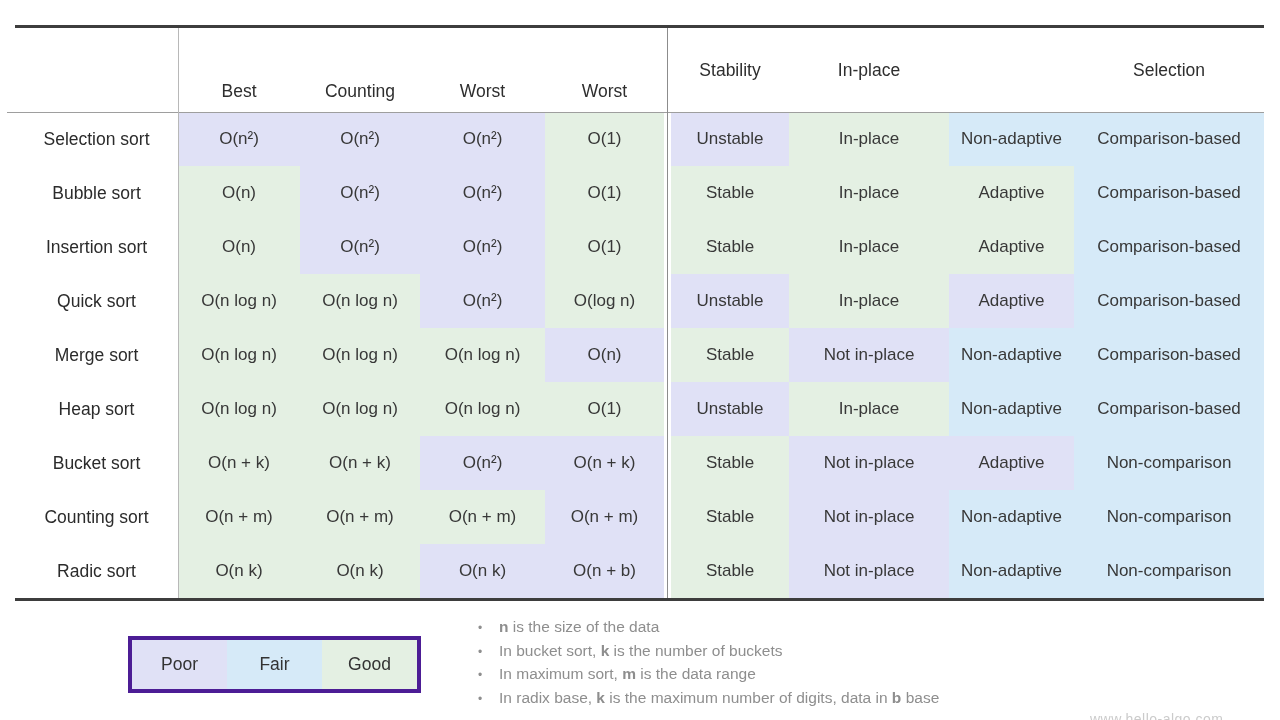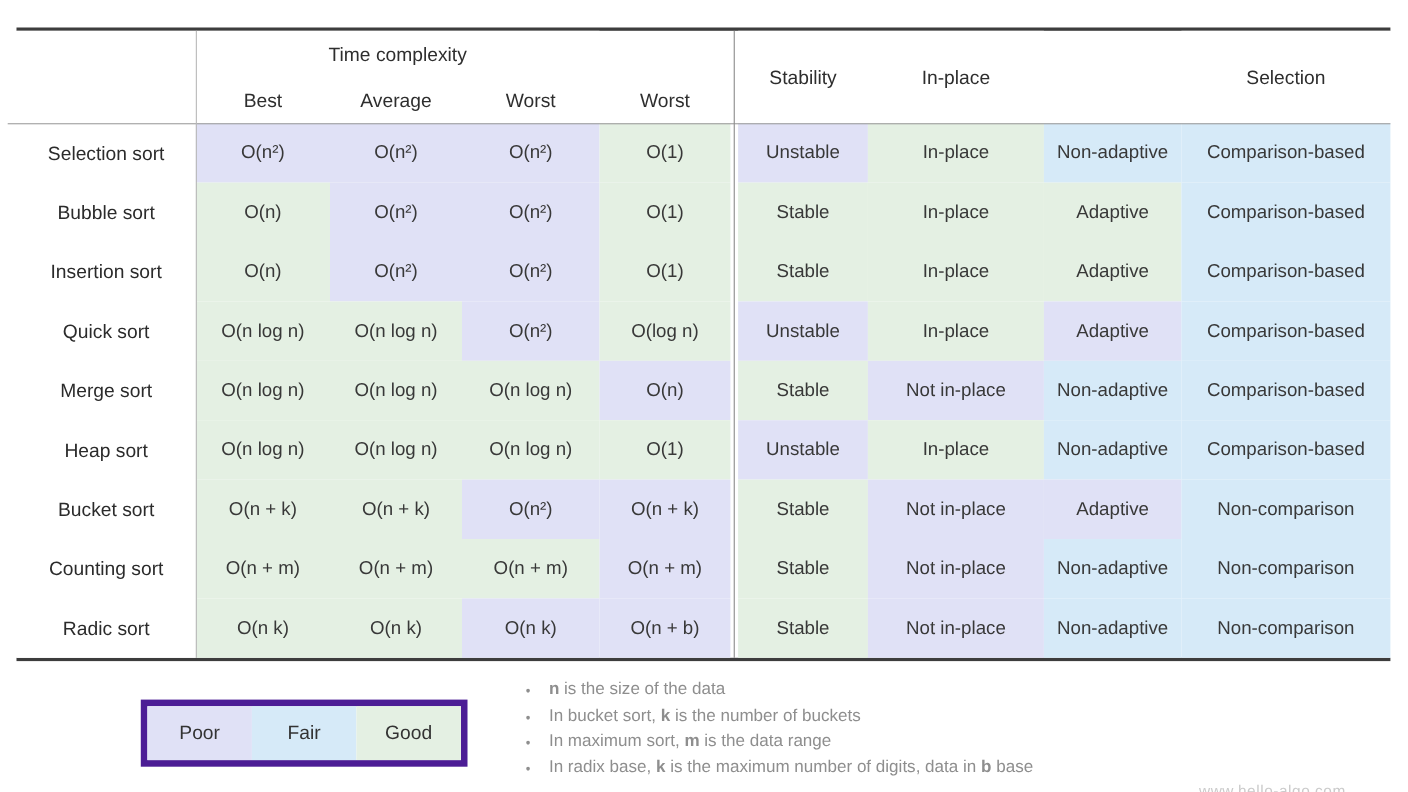--- a/index.html
+++ b/index.html
@@ -26,21 +26,21 @@
   .trow{display:contents;}
 
   
   .header-underline{position:absolute;left:-8px;right:0;top:84px;height:1px;background:#9e9e9e;pointer-events:none;}
   .vrule-label{position:absolute;left:163px;top:0;bottom:0;width:1px;background:#b8b8b8;pointer-events:none;}
   .vrule-mid{position:absolute;left:652px;top:0;bottom:0;width:1px;background:#8c8c8c;pointer-events:none;}
 
   
   .legend{
     position:absolute;left:128px;top:636px;width:285px;height:49px;
-    border:6px solid #4c1d95;display:flex;
+    border:4px solid #4c1d95;display:flex;
   }
   .legend-item{flex:1;display:flex;align-items:center;justify-content:center;font-size:17.5px;color:#333;}
 
   
   .footnotes{position:absolute;left:478px;top:616px;}
   .footnote-line{display:flex;align-items:flex-start;color:#8e8e8e;font-size:15.5px;line-height:22.6px;}
   .bullet{width:21px;font-size:12px;line-height:22.6px;text-align:left;padding-top:1px;}
   .footnote-text b{font-weight:700;}
 
   
@@ -52,24 +52,23 @@
 </style>
 </head>
 <body>
 
 <div class="stage">
 
   <div class="table-grid">
 
     <div class="cell label-cell" style="grid-column:1;grid-row:1/span 2;"></div>
 
-    <div class="cell hgroup" style="grid-column:2/span 3;grid-row:1;">Time complexity</div>
 
     <div class="cell hsub" style="grid-column:2;grid-row:2;">Best</div>
-    <div class="cell hsub" style="grid-column:3;grid-row:2;">Average</div>
+    <div class="cell hsub" style="grid-column:3;grid-row:2;">Counting</div>
     <div class="cell hsub" style="grid-column:4;grid-row:2;">Worst</div>
     <div class="cell hsub" style="grid-column:5;grid-row:2;">Worst</div>
 
     <div class="cell hprop" style="grid-column:7;grid-row:1/span 2;">Stability</div>
     <div class="cell hprop" style="grid-column:8;grid-row:1/span 2;">In-place</div>
     <div class="cell hprop" style="grid-column:10;grid-row:1/span 2;">Selection</div>
 
     <div class="header-underline"></div>
     <div class="vrule-label"></div>
     <div class="vrule-mid"></div>

